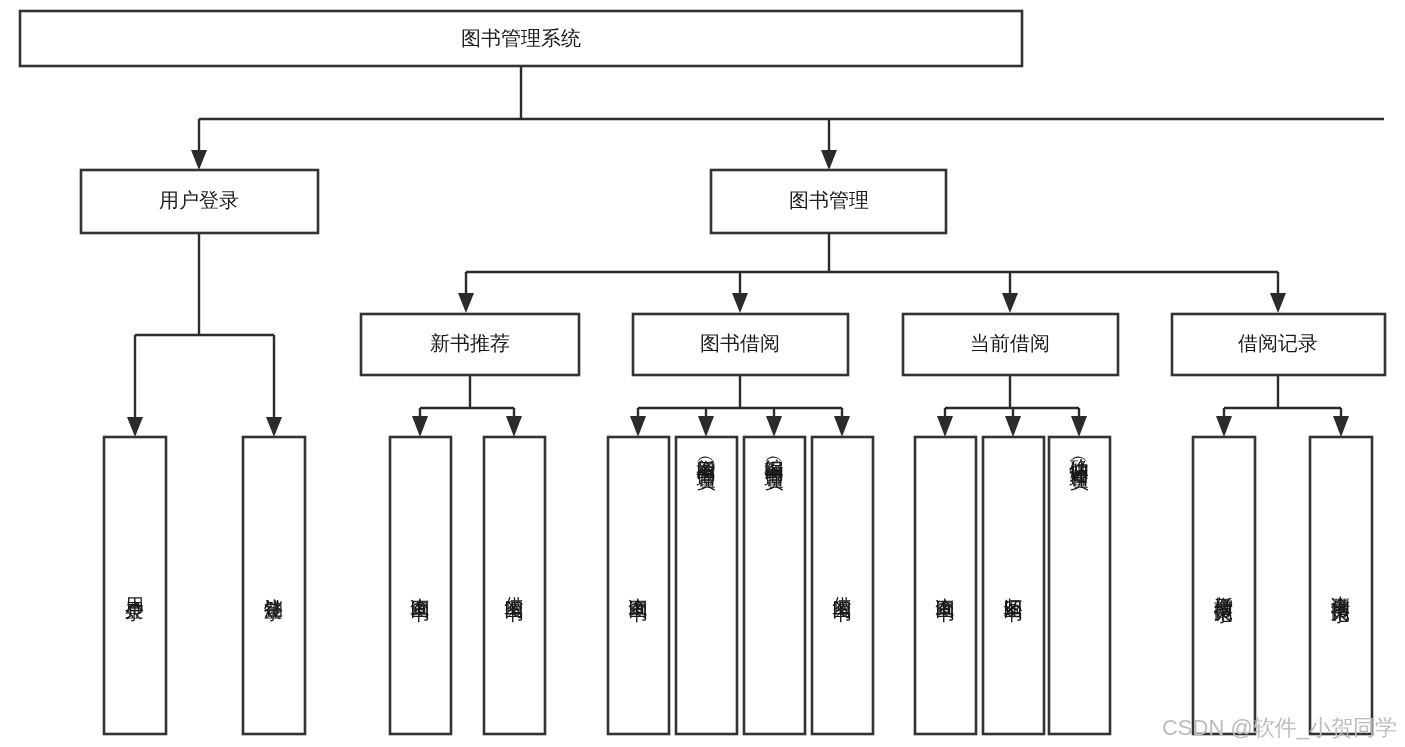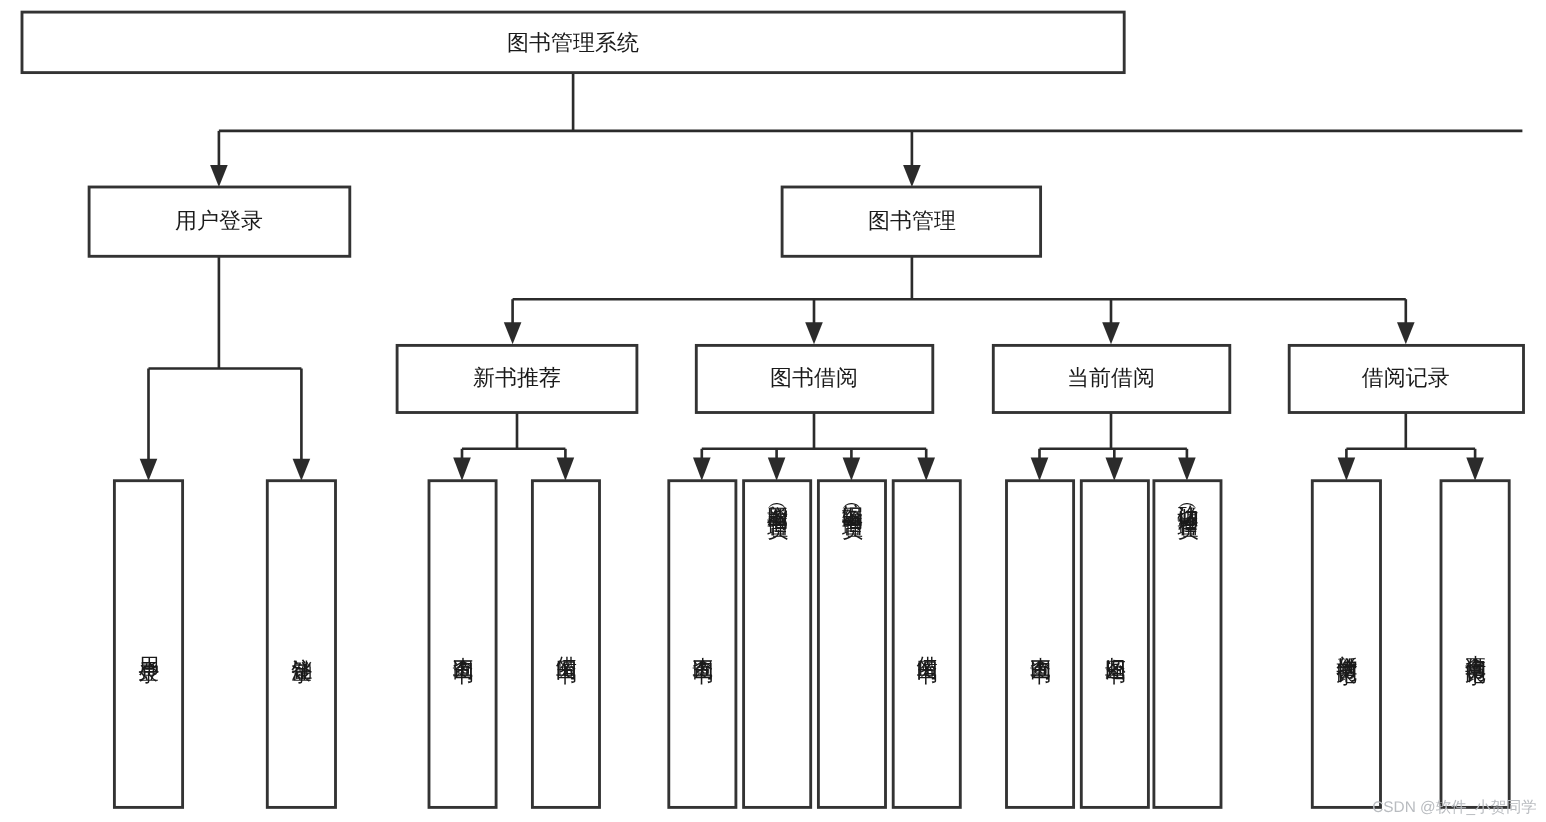--- a/index.html
+++ b/index.html
@@ -30,21 +30,21 @@
     display:flex;
     align-items:center;
     justify-content:center;
     white-space:nowrap;
     pointer-events:none;
   }
   .watermark{
     position:absolute;
     right:8px;bottom:4px;
     font-family:"Liberation Sans","DejaVu Sans",sans-serif;
-    font-size:14px;
+    font-size:22px;
     color:#b9bcc0;
     white-space:nowrap;
   }
 </style>
 </head>
 <body>
 
 <div id="stage">
 
   <svg id="diagram" viewBox="0 0 1405 747">

